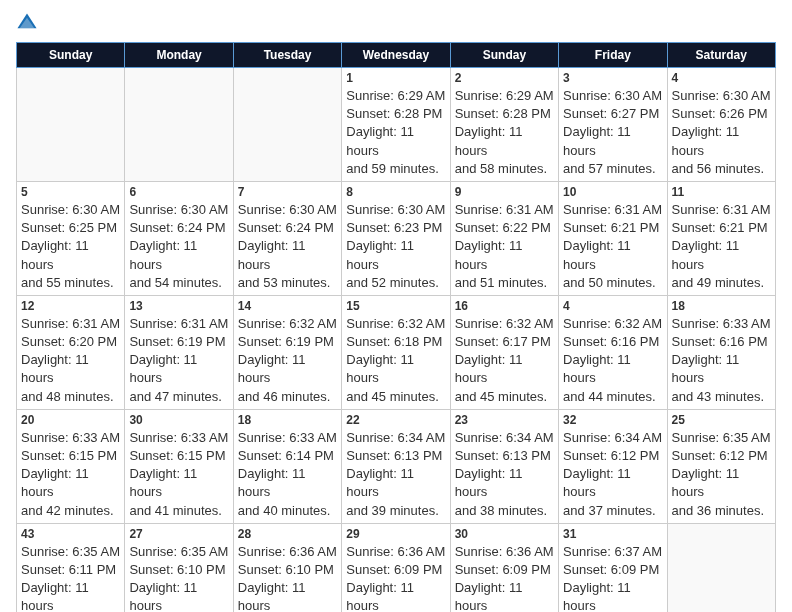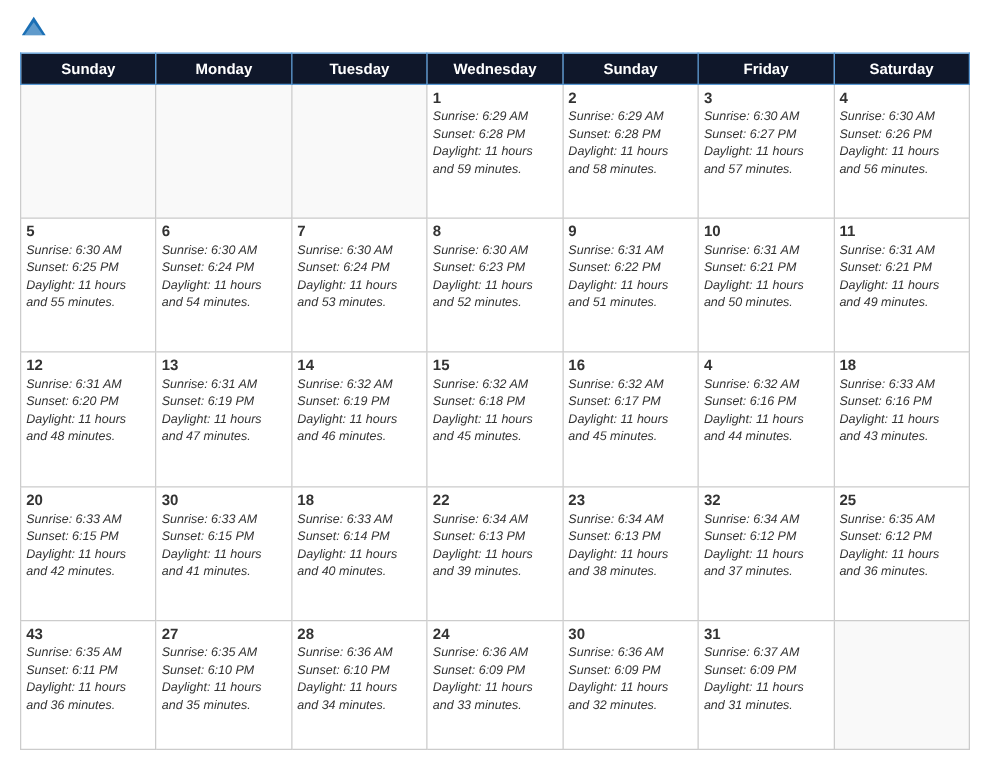--- a/index.html
+++ b/index.html
@@ -86,24 +86,23 @@
     .calendar tr:last-child td {
       height: 78px;
     }
     .day-number {
       font-size: 12px;
       font-weight: bold;
       margin-bottom: 2px;
       display: block;
     }
     .day-info {
-      font-size: 10px;
+      font-size: 13px;
       line-height: 1.4;
       color: #333;
-      font-style: italic;
     }
   </style>
 </head>
 <body>
 
 <div class="page">
   <div class="header">
     <div class="logo">
       <svg class="logo-icon" viewBox="0 0 30 30" xmlns="http://www.w3.org/2000/svg">
         <polygon points="15,2 28,22 2,22" fill="#1a6fb5"></polygon>
@@ -250,21 +249,21 @@
           </td>
           <td>
             <span class="day-number">27</span>
             <div class="day-info">Sunrise: 6:35 AM<br>Sunset: 6:10 PM<br>Daylight: 11 hours<br>and 35 minutes.</div>
           </td>
           <td>
             <span class="day-number">28</span>
             <div class="day-info">Sunrise: 6:36 AM<br>Sunset: 6:10 PM<br>Daylight: 11 hours<br>and 34 minutes.</div>
           </td>
           <td>
-            <span class="day-number">24</span>
+            <span class="day-number">29</span>
             <div class="day-info">Sunrise: 6:36 AM<br>Sunset: 6:09 PM<br>Daylight: 11 hours<br>and 33 minutes.</div>
           </td>
           <td>
             <span class="day-number">30</span>
             <div class="day-info">Sunrise: 6:36 AM<br>Sunset: 6:09 PM<br>Daylight: 11 hours<br>and 32 minutes.</div>
           </td>
           <td>
             <span class="day-number">31</span>
             <div class="day-info">Sunrise: 6:37 AM<br>Sunset: 6:09 PM<br>Daylight: 11 hours<br>and 31 minutes.</div>
           </td>

